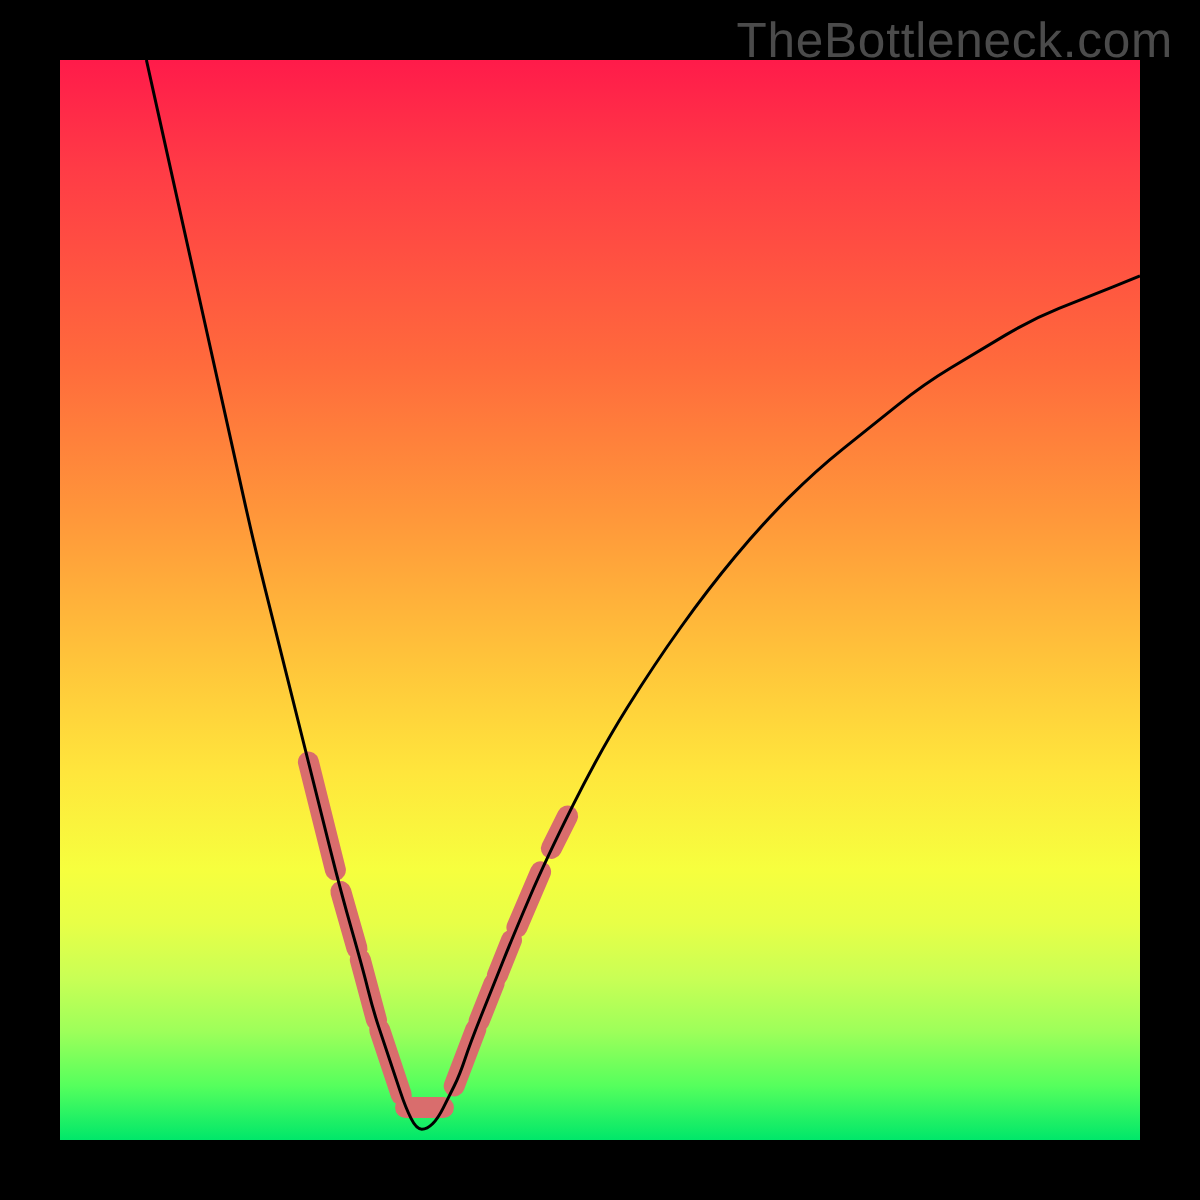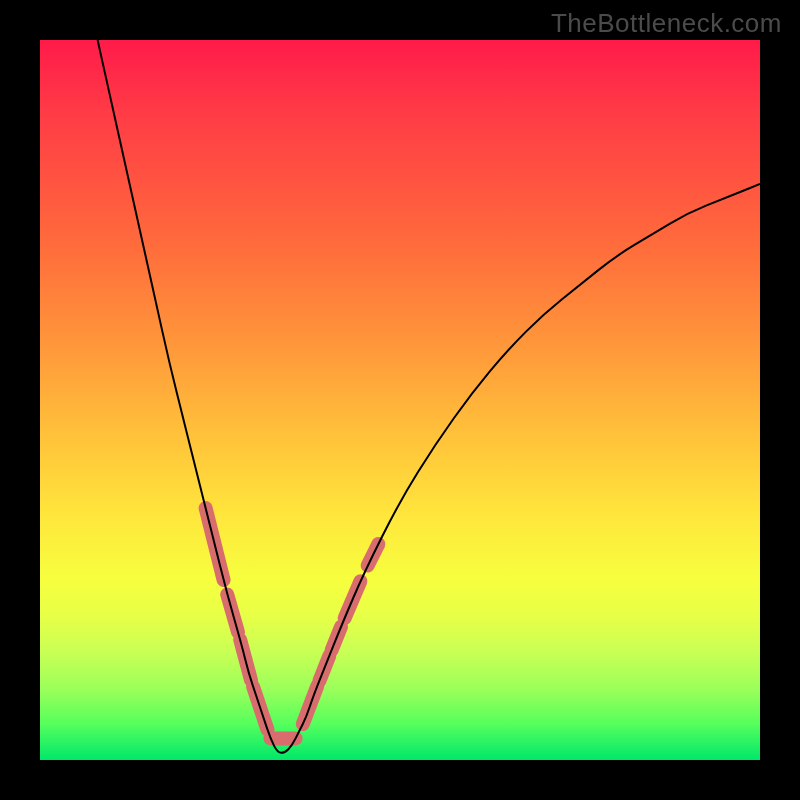--- a/index.html
+++ b/index.html
@@ -46,21 +46,21 @@
       #c9ff55 85%,
       #9dff5a 90%,
       #55ff5d 95%,
       #00e76a 100%);
   }
   .watermark {
     position: absolute;
     top: 8px;
     right: 18px;
     color: #4b4b4b;
-    font-size: 26px;
+    font-size: 33px;
     font-weight: 500;
     letter-spacing: 0.5px;
     user-select: none;
   }
   svg.overlay {
     position: absolute;
     left: 0;
     top: 0;
     width: 720px;
     height: 720px;

